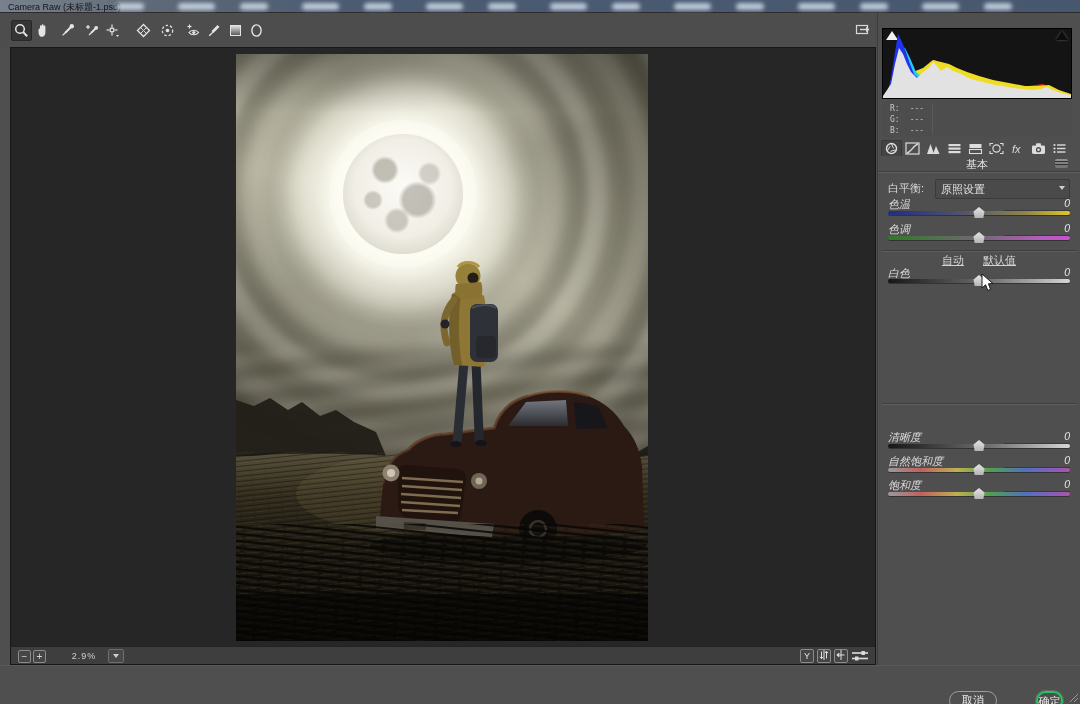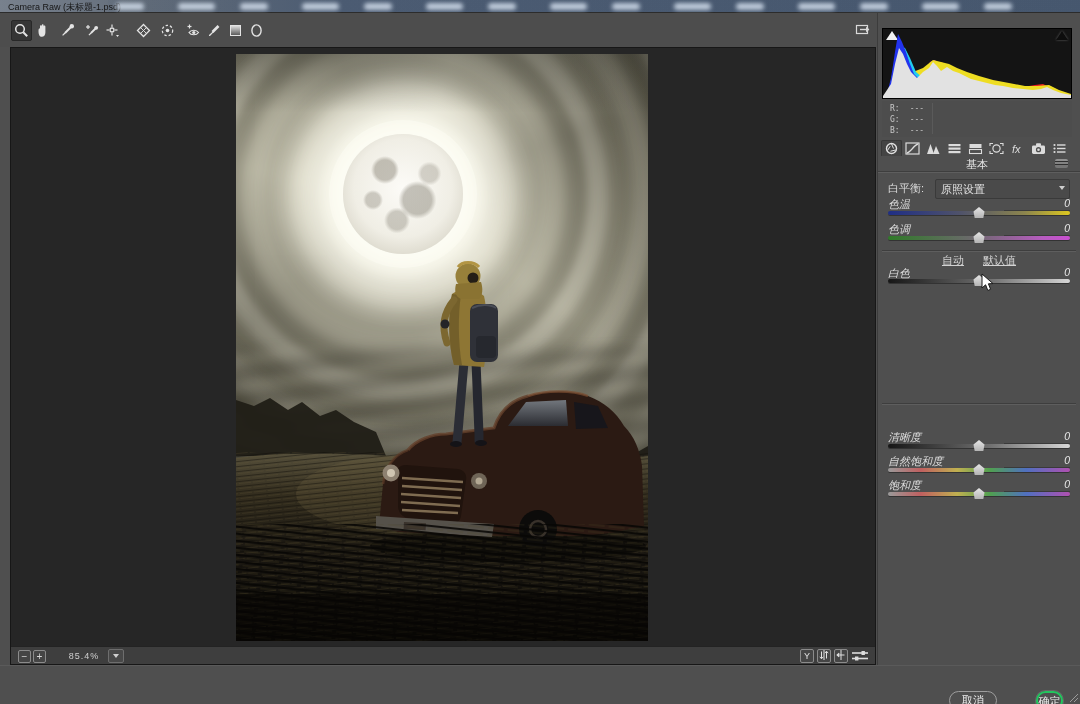--- a/index.html
+++ b/index.html
@@ -351,21 +351,21 @@
 
       <rect x="0" y="470" width="412" height="117" fill="url(#grassQ)" opacity="0.85"></rect>
       <rect x="0" y="540" width="412" height="47" fill="#060503" opacity="0.6"></rect>
     </svg>
   </div>
 
   <div class="previewbar">
     <div class="pv-left">
       <div class="sqbtn">−</div>
       <div class="sqbtn">+</div>
-      <div class="zoomfield">85.4%</div>
+      <div class="zoomfield">2.9%</div>
       <div class="chevbtn">
           <div class="chev"></div>
         </div>
     </div>
     <div class="pv-right">
       <div class="sqbtn"><span class="pvicon">Y</span></div>
       <div class="sqbtn">
         <svg width="10" height="10" viewBox="0 0 10 10">
           <line x1="5" y1="0" x2="5" y2="10" stroke="#e0e0e0" stroke-width="1"></line>
           <path d="M2.5,1.5 L2.5,8.5 M0.8,6.8 L2.5,8.8 L4.2,6.8" stroke="#e0e0e0" stroke-width="1" fill="none"></path>

